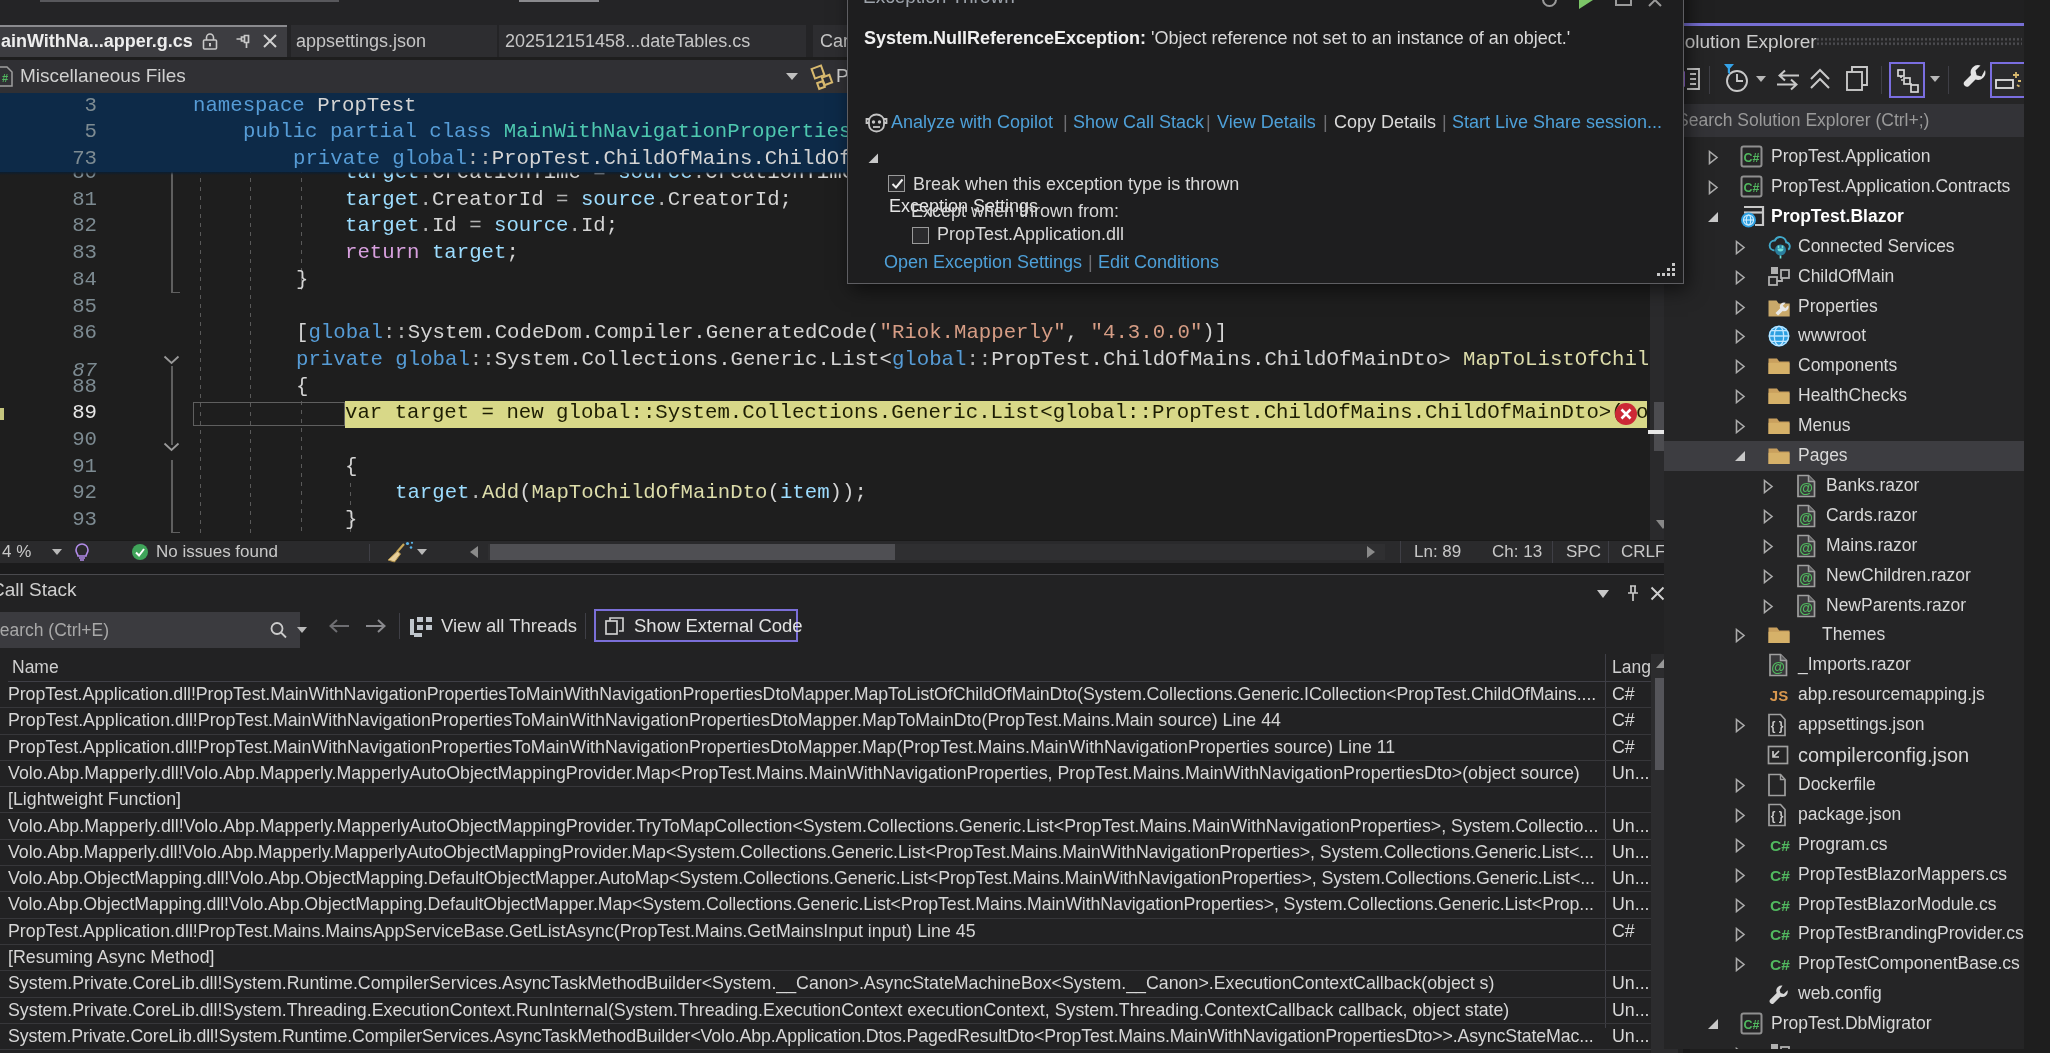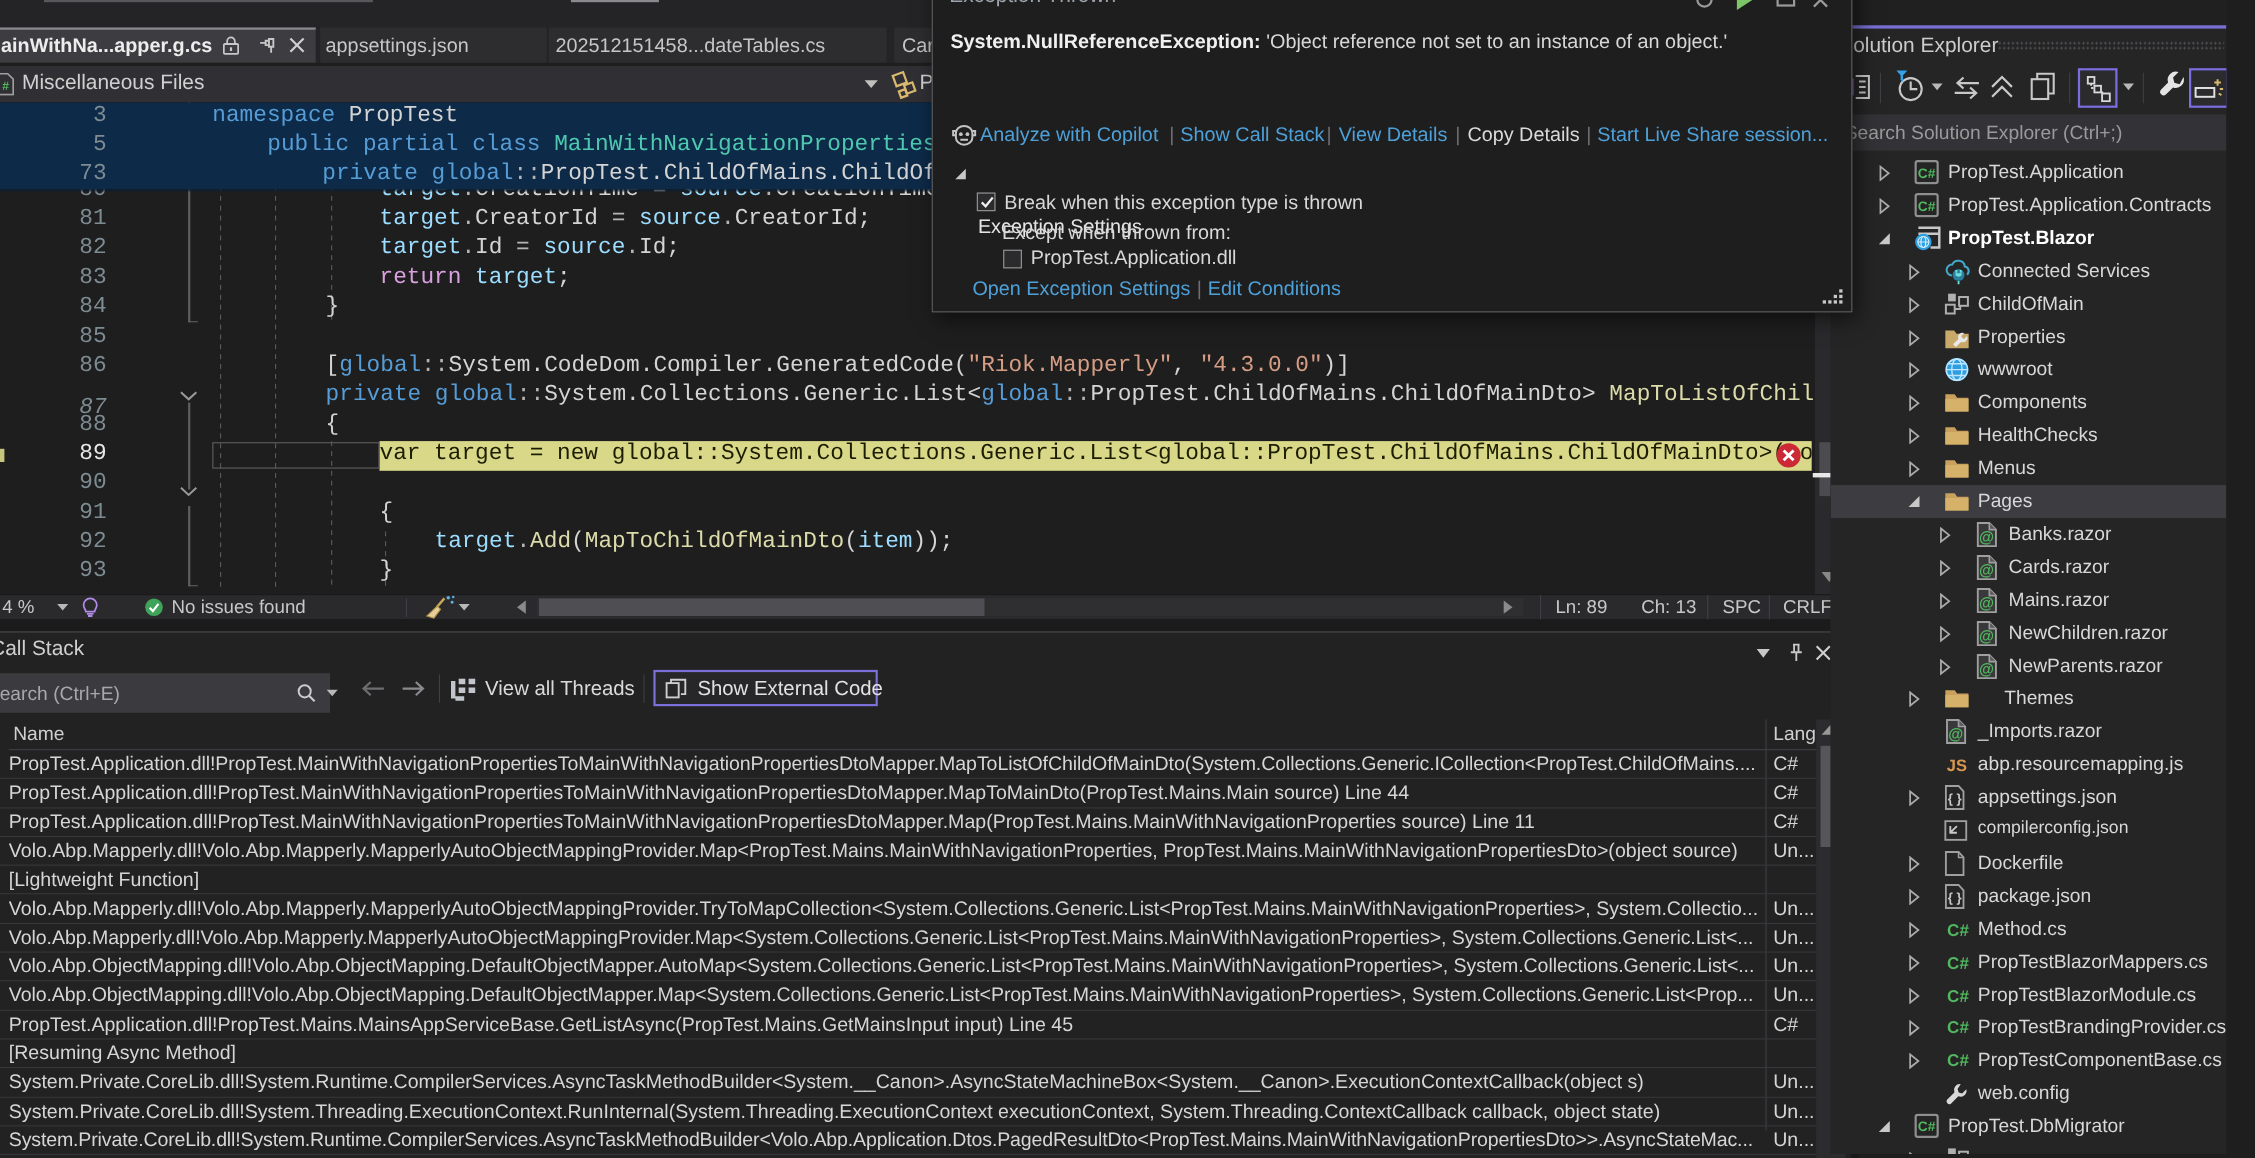--- a/index.html
+++ b/index.html
@@ -550,21 +550,21 @@
         </svg>
       <svg class="abs" style="left:103px;top:713.1px;" width="20" height="24" viewBox="0 0 20 24">
           <path d="M2 1.5 h11.5 l4.5 5 v16 h-16 z" fill="none" stroke="#9f9f9f" stroke-width="1.7"></path>
           <text x="10" y="17" font-size="12" font-weight="bold" fill="#c8c8c8" text-anchor="middle" font-family="Liberation Sans">{ }</text>
         </svg>
       <div class="abs" style="left:134px;top:714.1px;font-size:17.5px;font-weight:normal;color:#d8d8d8;white-space:nowrap;">appsettings.json</div>
       <svg class="abs" style="left:103px;top:744.0px;" width="22" height="23" viewBox="0 0 22 23">
           <rect x="1.5" y="2.5" width="19" height="17" fill="none" stroke="#9f9f9f" stroke-width="1.7"></rect>
           <path d="M12 7 l-6 6 m0-6 v6 h6" stroke="#c8c8c8" stroke-width="1.7" fill="none"></path>
         </svg>
-      <div class="abs" style="left:134px;top:744.0px;font-size:16px;font-weight:normal;color:#d8d8d8;white-space:nowrap;">compilerconfig.json</div>
+      <div class="abs" style="left:134px;top:744.0px;font-size:20px;font-weight:normal;color:#d8d8d8;white-space:nowrap;">compilerconfig.json</div>
       <svg class="abs" style="left:70px;top:777.9px;" width="13" height="15" viewBox="0 0 13 15">
           <path d="M2.5 1.5 L10 7.5 L2.5 13.5 Z" fill="none" stroke="#ababab" stroke-width="1.6"></path>
         </svg>
       <svg class="abs" style="left:103px;top:772.9px;" width="20" height="24" viewBox="0 0 20 24">
           <path d="M2 1.5 h11.5 l4.5 5 v16 h-16 z" fill="none" stroke="#9f9f9f" stroke-width="1.7"></path>
           <path d="M13.5 1.5 v5 h4.5" fill="none" stroke="#9f9f9f" stroke-width="1.4"></path>
         </svg>
       <div class="abs" style="left:134px;top:773.9px;font-size:17.5px;font-weight:normal;color:#d8d8d8;white-space:nowrap;">Dockerfile</div>
       <svg class="abs" style="left:70px;top:807.8px;" width="13" height="15" viewBox="0 0 13 15">
           <path d="M2.5 1.5 L10 7.5 L2.5 13.5 Z" fill="none" stroke="#ababab" stroke-width="1.6"></path>
@@ -573,21 +573,21 @@
           <path d="M2 1.5 h11.5 l4.5 5 v16 h-16 z" fill="none" stroke="#9f9f9f" stroke-width="1.7"></path>
           <text x="10" y="17" font-size="12" font-weight="bold" fill="#c8c8c8" text-anchor="middle" font-family="Liberation Sans">{ }</text>
         </svg>
       <div class="abs" style="left:134px;top:803.8px;font-size:17.5px;font-weight:normal;color:#d8d8d8;white-space:nowrap;">package.json</div>
       <svg class="abs" style="left:70px;top:837.7px;" width="13" height="15" viewBox="0 0 13 15">
           <path d="M2.5 1.5 L10 7.5 L2.5 13.5 Z" fill="none" stroke="#ababab" stroke-width="1.6"></path>
         </svg>
       <svg class="abs" style="left:103px;top:833.7px;" width="26" height="21" viewBox="0 0 26 21">
           <text x="13" y="16.5" font-size="15.5" font-weight="bold" fill="#51b85f" text-anchor="middle" font-family="Liberation Sans">C#</text>
         </svg>
-      <div class="abs" style="left:134px;top:833.7px;font-size:17.5px;font-weight:normal;color:#d8d8d8;white-space:nowrap;">Method.cs</div>
+      <div class="abs" style="left:134px;top:833.7px;font-size:17.5px;font-weight:normal;color:#d8d8d8;white-space:nowrap;">Program.cs</div>
       <svg class="abs" style="left:70px;top:867.6px;" width="13" height="15" viewBox="0 0 13 15">
           <path d="M2.5 1.5 L10 7.5 L2.5 13.5 Z" fill="none" stroke="#ababab" stroke-width="1.6"></path>
         </svg>
       <svg class="abs" style="left:103px;top:863.6px;" width="26" height="21" viewBox="0 0 26 21">
           <text x="13" y="16.5" font-size="15.5" font-weight="bold" fill="#51b85f" text-anchor="middle" font-family="Liberation Sans">C#</text>
         </svg>
       <div class="abs" style="left:134px;top:863.6px;font-size:17.5px;font-weight:normal;color:#d8d8d8;white-space:nowrap;">PropTestBlazorMappers.cs</div>
       <svg class="abs" style="left:70px;top:897.5px;" width="13" height="15" viewBox="0 0 13 15">
           <path d="M2.5 1.5 L10 7.5 L2.5 13.5 Z" fill="none" stroke="#ababab" stroke-width="1.6"></path>
         </svg>

